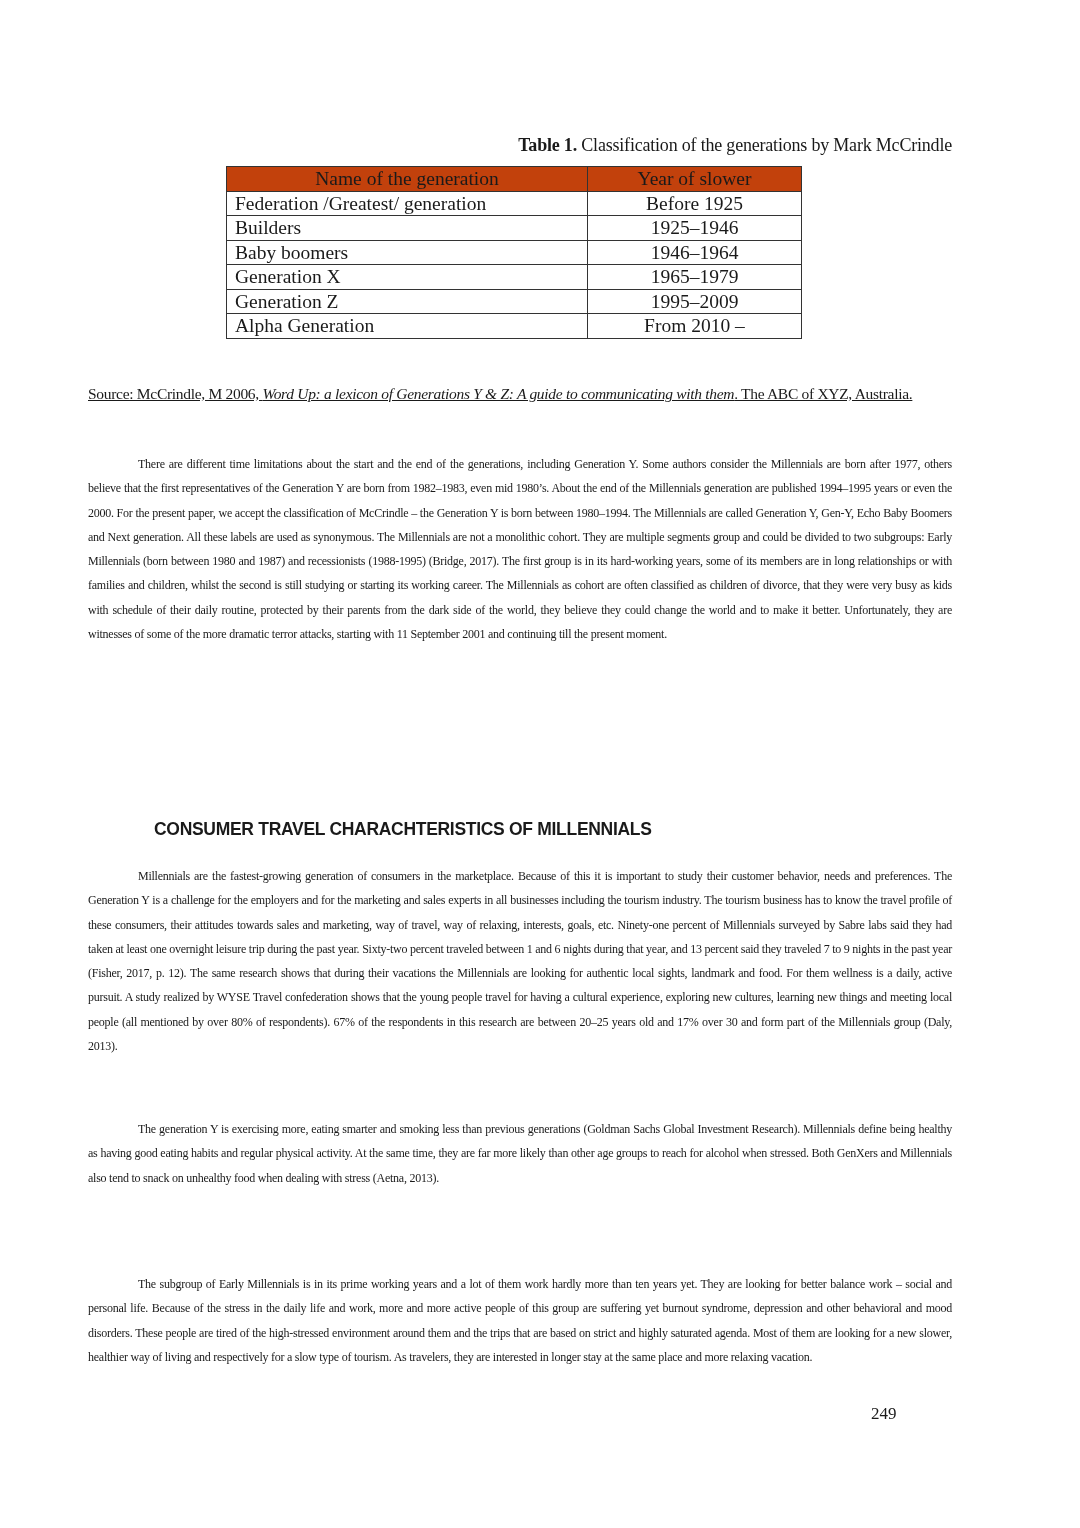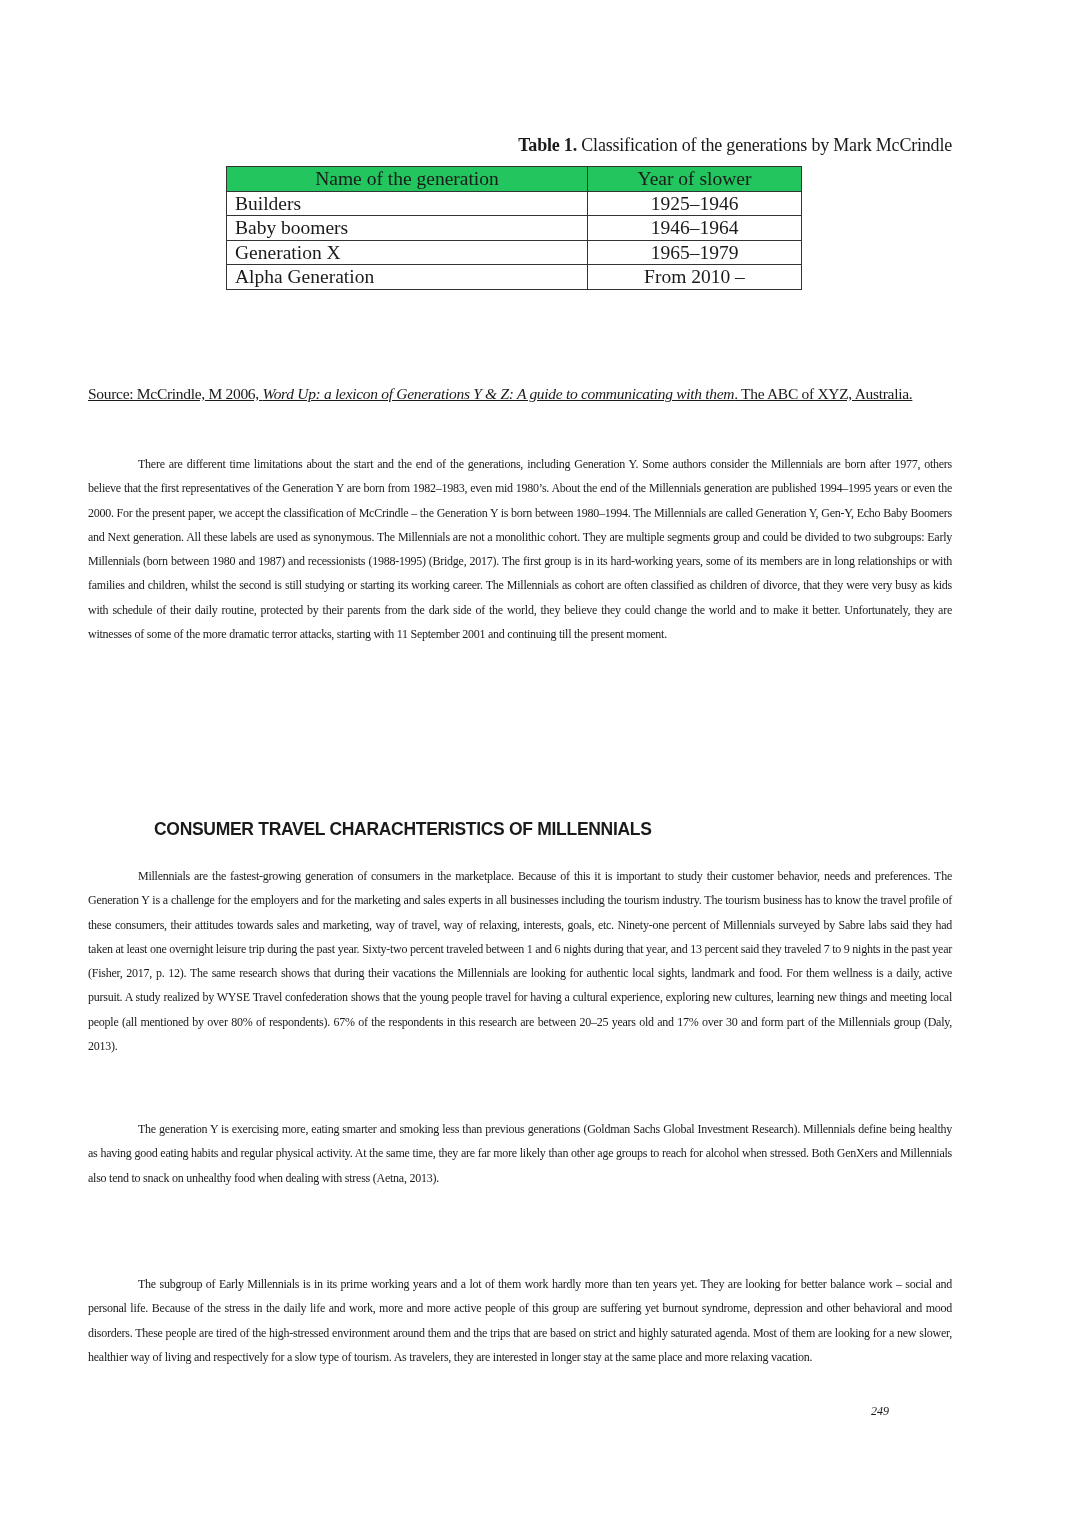--- a/index.html
+++ b/index.html
@@ -16,21 +16,21 @@
   .table-caption b { font-weight: bold; }
 
   table.gen {
     position: absolute; top: 166px; left: 138px; width: 576px;
     border-collapse: collapse; font-size: 19.5px; line-height: 23.5px;
   }
   table.gen th, table.gen td {
     border: 1px solid #333; padding: 0 8px; font-weight: normal;
     white-space: nowrap; height: 23px;
   }
-  table.gen thead th { background: #22c55e; text-align: center; }
+  table.gen thead th { background: #c2410c; text-align: center; }
   table.gen td.c1 { text-align: left; width: 344px; }
   table.gen td.c2 { text-align: center; }
 
   .source {
     position: absolute; top: 383px; left: 0; width: 864px;
     font-size: 15.5px; line-height: 21px; text-align: justify; letter-spacing: -0.3px; text-decoration: underline;
   }
   .source i { font-style: italic; }
 
   .para {
@@ -42,49 +42,57 @@
   .heading {
     position: absolute; top: 803px; left: 50px; margin: 16px;
     font-family: "Liberation Sans", sans-serif; font-weight: bold;
     font-size: 17.5px; letter-spacing: -0.3px;
   }
   .p2 { top: 864px; }
   .p3 { top: 1117px; }
   .p4 { top: 1272px; }
 
   .page-number {
-    position: absolute; top: 1404px; left: 783px; font-size: 12px; font-style: italic;
+    position: absolute; top: 1404px; left: 783px; font-size: 17px;
   }
 </style>
 </head>
 <body>
 
 <div class="page">
 
   <div class="table-caption"><b>Table 1.</b><span> Classification of the generations by Mark McCrindle</span></div>
 
   <table class="gen">
     <thead>
       <tr>
         <th>Name of the generation</th>
         <th>Year of slower</th>
       </tr>
     </thead>
     <tbody>
       <tr>
+        <td class="c1">Federation /Greatest/ generation</td>
+        <td class="c2">Before 1925</td>
+      </tr>
+      <tr>
         <td class="c1">Builders</td>
         <td class="c2">1925–1946</td>
       </tr>
       <tr>
         <td class="c1">Baby boomers</td>
         <td class="c2">1946–1964</td>
       </tr>
       <tr>
         <td class="c1">Generation X</td>
         <td class="c2">1965–1979</td>
+      </tr>
+      <tr>
+        <td class="c1">Generation Z</td>
+        <td class="c2">1995–2009</td>
       </tr>
       <tr>
         <td class="c1">Alpha Generation</td>
         <td class="c2">From 2010 –</td>
       </tr>
     </tbody>
   </table>
 
   <div class="source"><span>Source: McCrindle, M 2006, </span><i>Word Up: a lexicon of Generations Y &amp; Z: A guide to communicating with them</i><span>. The ABC of XYZ, Australia.</span></div>
 

